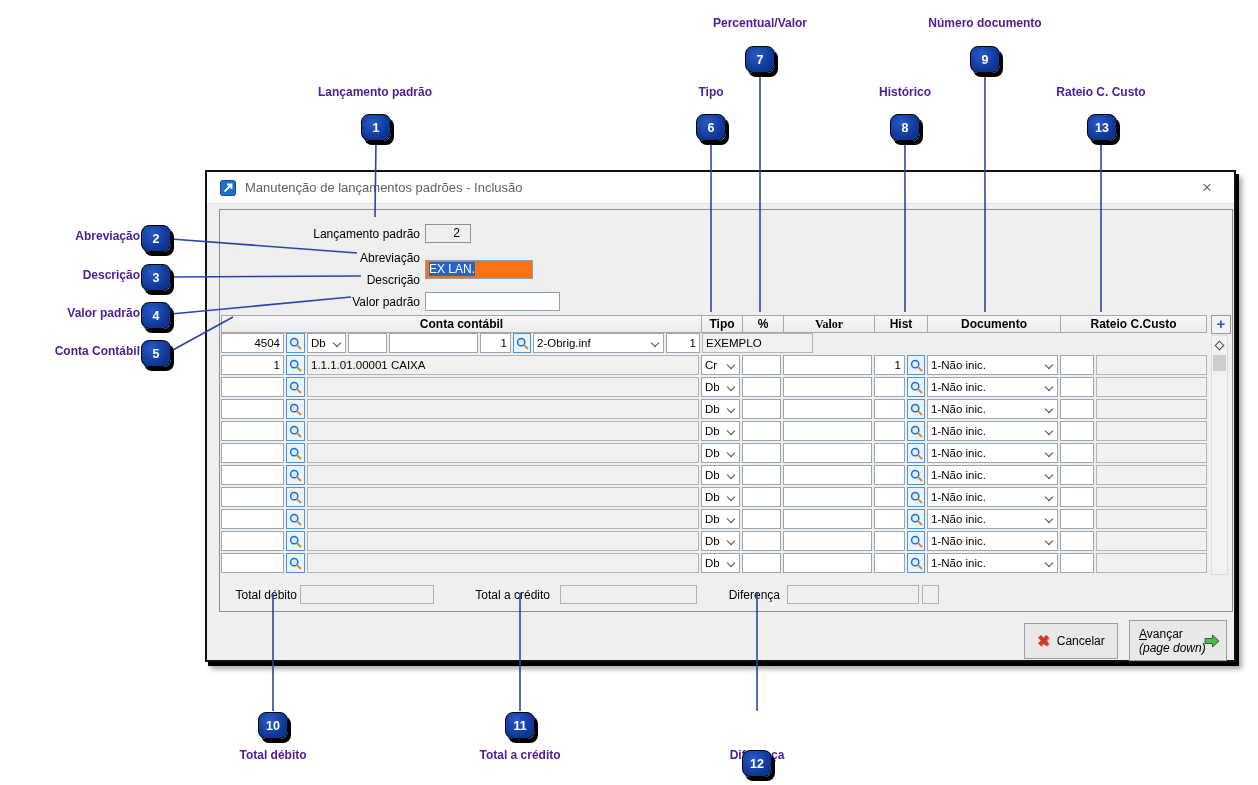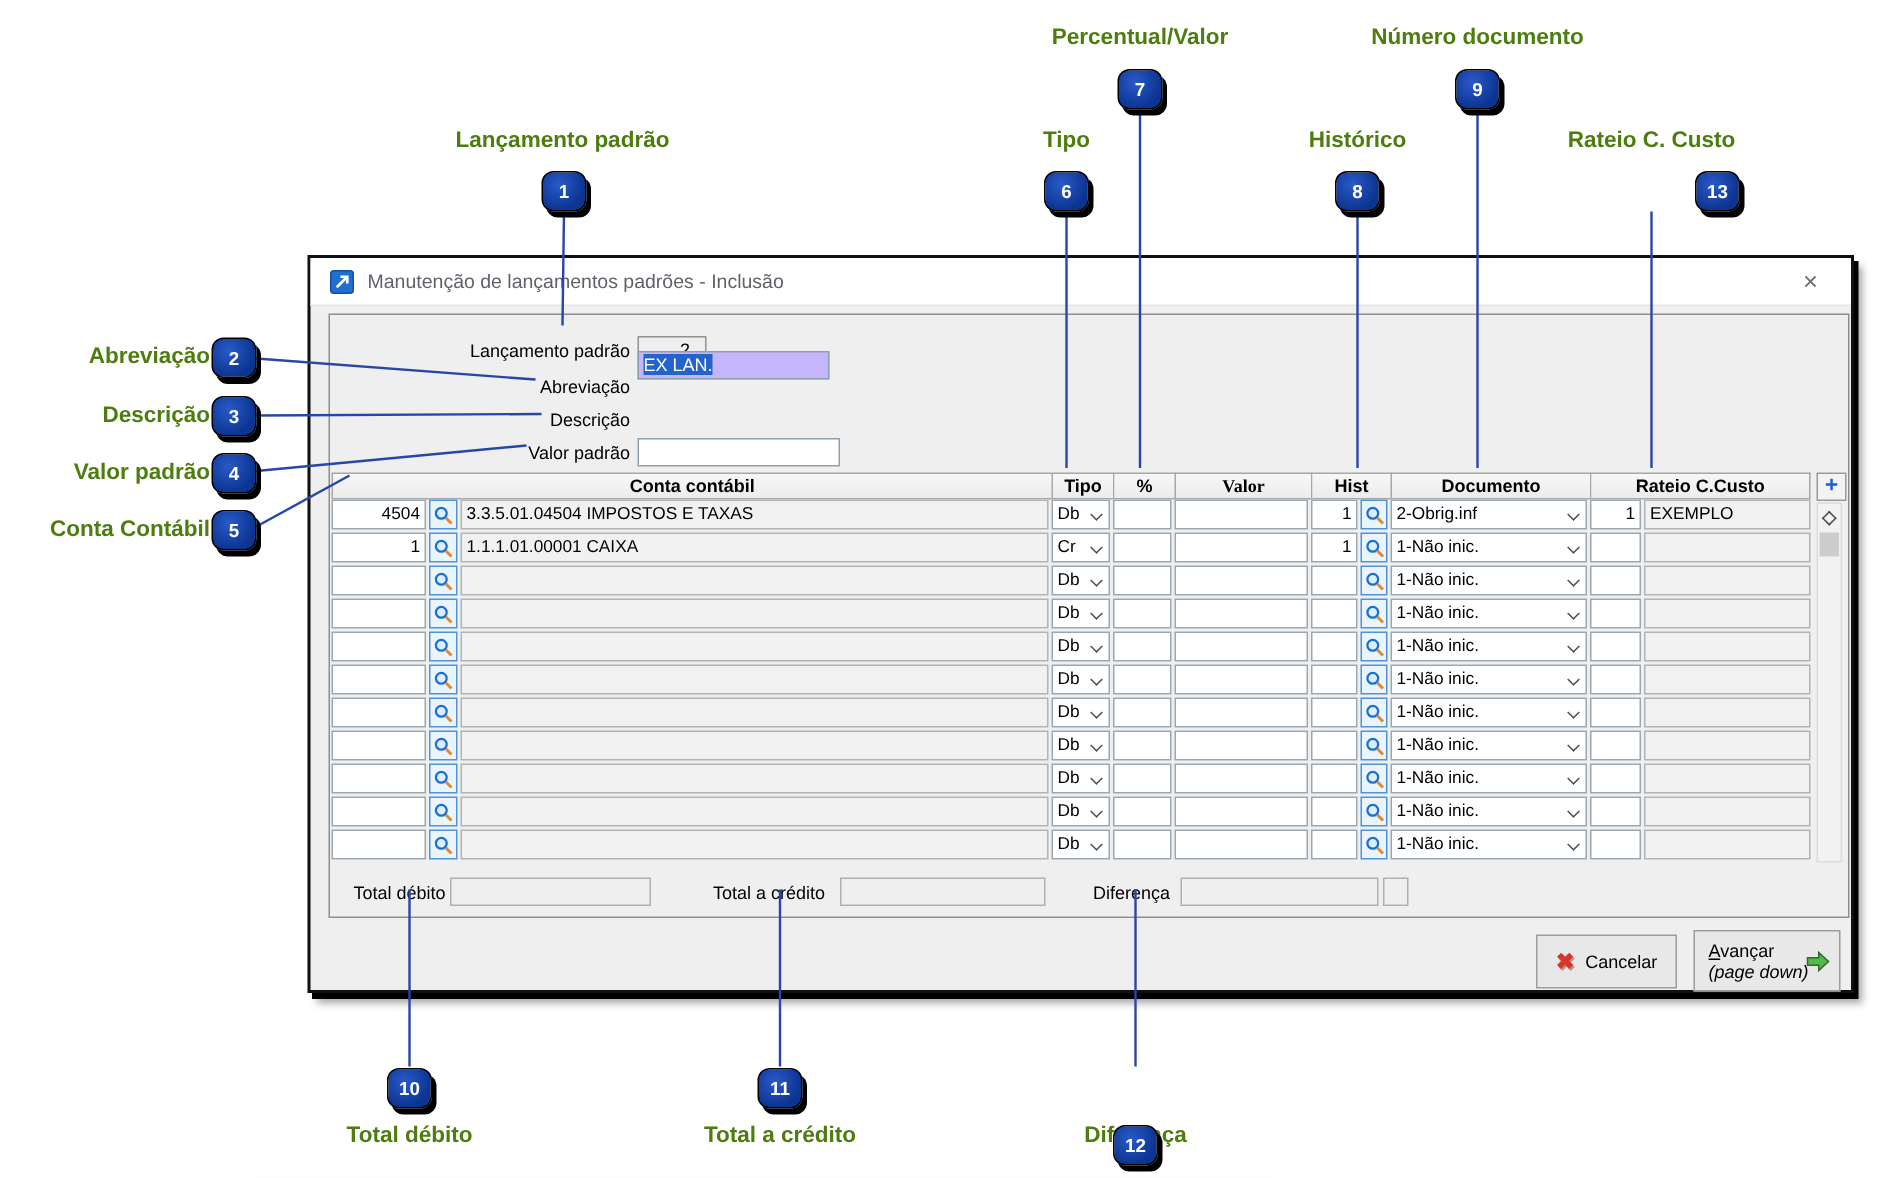--- a/index.html
+++ b/index.html
@@ -11,22 +11,22 @@
   #lines line { stroke:#2846a8; stroke-width:1.6; }
   .badge {
     position:absolute; z-index:40; width:30px; height:27px;
     background:radial-gradient(circle at 38% 32%, #2a5ac8, #0c3592 70%);
     border:1px solid #000; border-radius:8px;
     box-shadow:3px 4px 0 #000;
     color:#fff; font-weight:bold; font-size:12.5px;
     display:flex; align-items:center; justify-content:center;
   }
   .ann-label {
-    position:absolute; z-index:40; color:#4d7c0f; font-weight:bold;
-    font-size:15px; white-space:nowrap;
+    position:absolute; z-index:40; color:#4c1d95; font-weight:bold;
+    font-size:12px; white-space:nowrap;
   }
   .ann-center { text-align:center; width:200px; }
   .ann-right { text-align:right; }
 
   
   #dialog {
     position:absolute; left:205px; top:170px; width:1031px; height:492px; z-index:10;
     background:#efefef; border:2px solid #101010;
     box-shadow:3px 4px 0 #000, 6px 7px 5px rgba(0,0,0,0.35);
   }
@@ -128,40 +128,40 @@
   <div class="badge" style="left:141px; top:264px;">3</div>
   <div class="badge" style="left:141px; top:302px;">4</div>
   <div class="badge" style="left:141px; top:340px;">5</div>
   <div class="badge" style="left:696px; top:114px;">6</div>
   <div class="badge" style="left:745px; top:46px;">7</div>
   <div class="badge" style="left:890px; top:114px;">8</div>
   <div class="badge" style="left:970px; top:46px;">9</div>
   <div class="badge" style="left:258px; top:712px;">10</div>
   <div class="badge" style="left:505px; top:712px;">11</div>
   <div class="badge" style="left:742px; top:750px;">12</div>
-  <div class="badge" style="left:1130px; top:114px;">13</div>
+  <div class="badge" style="left:1087px; top:114px;">13</div>
 
   <div id="dialog">
 
     <div id="titlebar">
       <svg id="title-icon" viewBox="0 0 16 16">
         <rect x="0.5" y="0.5" width="15" height="15" rx="2" fill="#1f6fd0" stroke="#14509b"></rect>
         <path d="M4.5 11.5 L11 5 M7 4.5 H11.5 V9" stroke="#ffffff" stroke-width="1.8" fill="none"></path>
       </svg>
       <span id="title-text">Manutenção de lançamentos padrões - Inclusão</span>
       <span id="close-x">×</span>
     </div>
 
     <div id="panel"></div>
 
     <div class="flabel" style="top:55px;">Lançamento padrão</div>
     <div class="ffield ro num" style="left:218px; top:52px; width:46px; padding-right:10px;">2</div>
 
     <div class="flabel" style="top:79px;">Abreviação</div>
-    <div class="ffield" style="left:218px; top:62px; width:128px; background:#c4b5fd;"><span class="sel">EX LAN.</span></div>
+    <div class="ffield" style="left:218px; top:88px; width:108px; background:#f97316;"><span class="sel">EX LAN.</span></div>
 
     <div class="flabel" style="top:101px;">Descrição</div>
 
     <div class="flabel" style="top:123px;">Valor padrão</div>
     <div class="ffield" style="left:218px; top:120px; width:135px;"></div>
 
     <div class="thead">
       <div class="th" style="width:481px;">Conta contábil</div>
       <div class="th" style="width:41px;">Tipo</div>
       <div class="th" style="width:41px;">%</div>
@@ -174,21 +174,20 @@
 
     <div class="tbody">
   <div class="trow">
     <div class="cell in num c-code">4504</div>
     <div class="cell lookup">
       <svg width="13" height="13" viewBox="0 0 13 13">
         <circle cx="5.2" cy="5.2" r="3.6" fill="#dceefb" stroke="#1a6fd4" stroke-width="1.5"></circle>
         <line x1="8.2" y1="8.2" x2="12" y2="12" stroke="#e08a2e" stroke-width="2"></line>
       </svg>
     </div>
-    <div class="cell ro-cell c-acct">3.3.5.01.04504 IMPOSTOS E TAXAS</div>
     <div class="cell combo c-tipo">
       <span>Db</span>
       <span class="chev"></span>
     </div>
     <div class="cell in c-pct"></div>
     <div class="cell in c-val"></div>
     <div class="cell in num c-hist">1</div>
     <div class="cell lookup sm">
       <svg width="13" height="13" viewBox="0 0 13 13">
         <circle cx="5.2" cy="5.2" r="3.6" fill="#dceefb" stroke="#1a6fd4" stroke-width="1.5"></circle>

